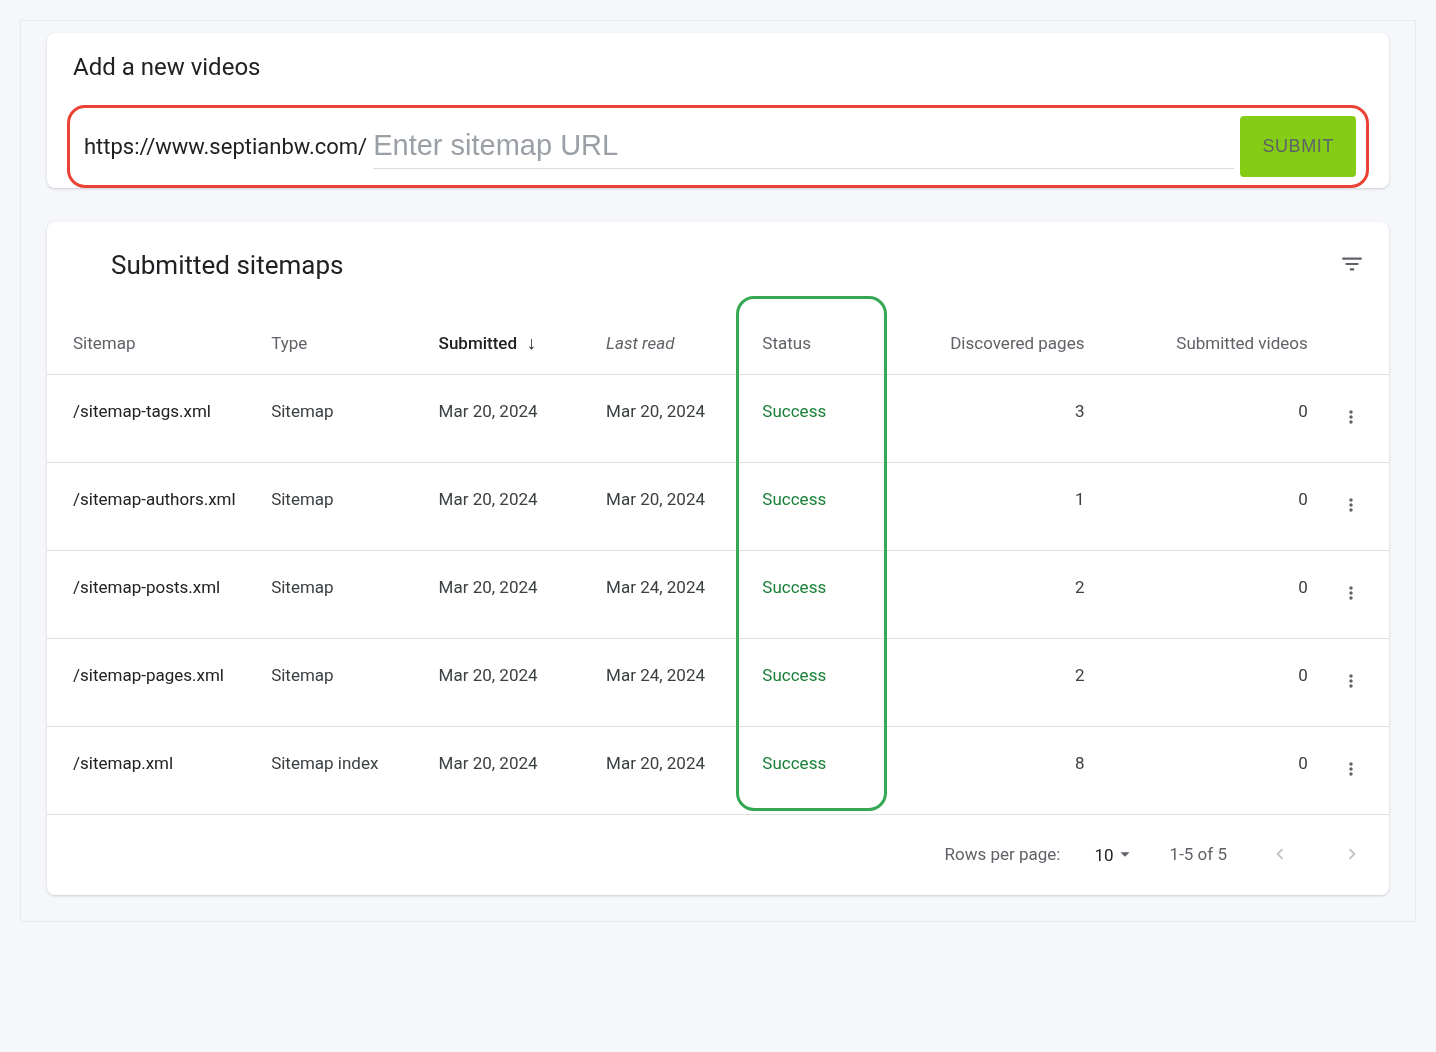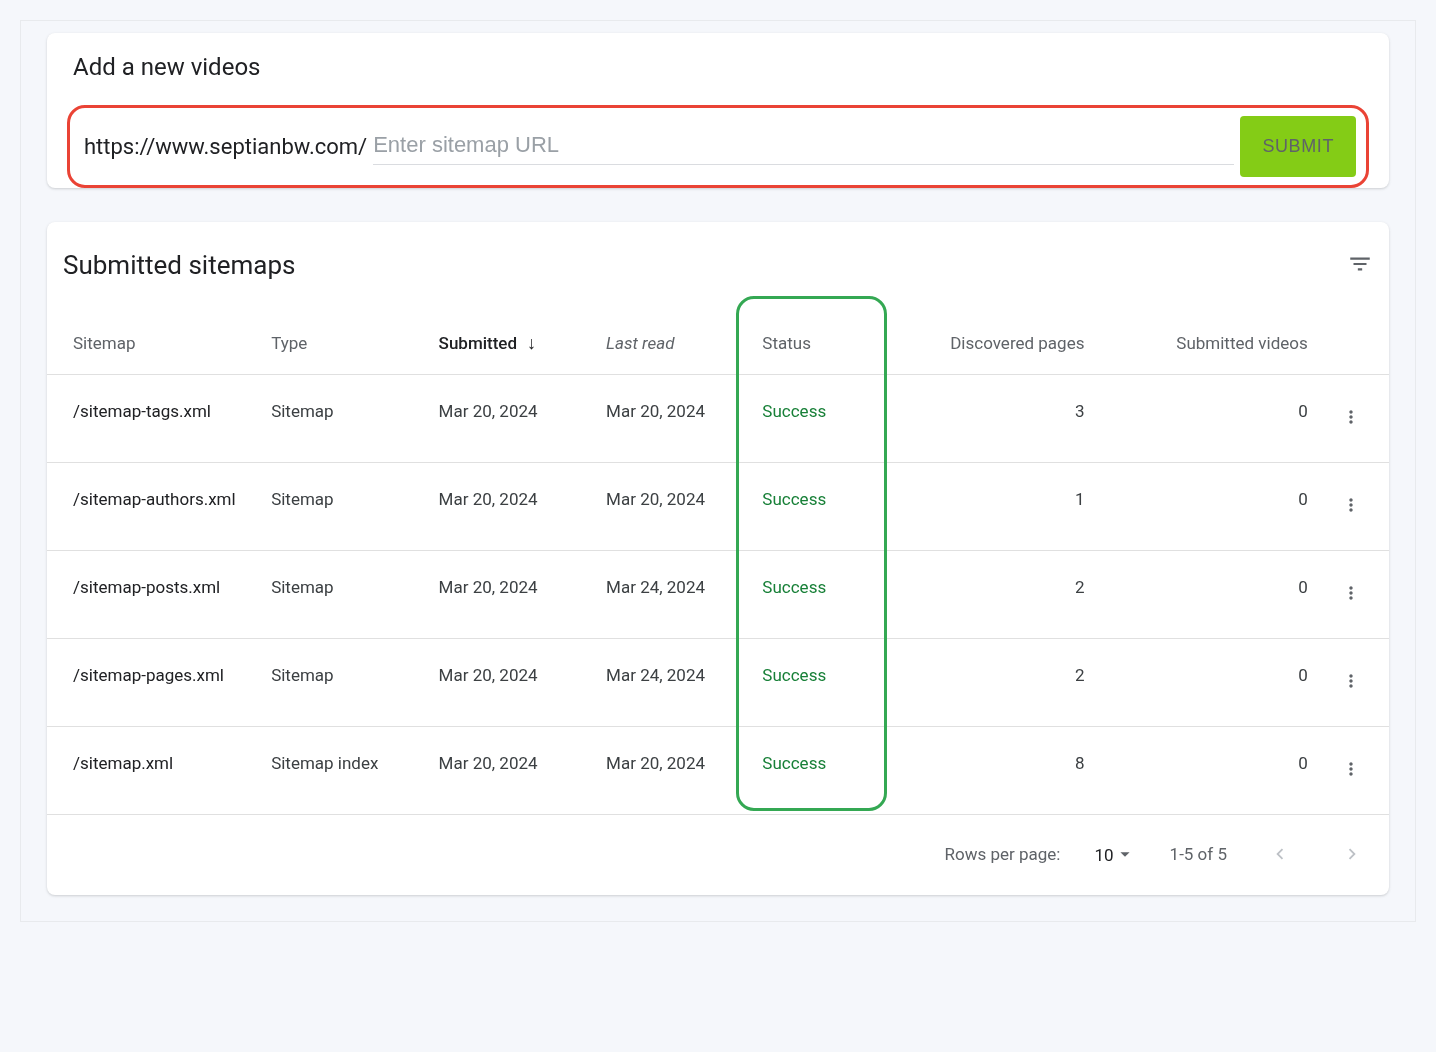--- a/index.html
+++ b/index.html
@@ -38,21 +38,21 @@
       display: flex;
       align-items: center;
       gap: 6px;
     }
     .prefix {
       font-size: 22px;
       color: #202124;
     }
     .url-input {
       flex: 1;
-      font-size: 22px;
+      font-size: 29px;
       border: none;
       border-bottom: 1px solid #dadce0;
       outline: none;
       padding: 4px 0 6px;
       color: #202124;
     }
     .url-input::placeholder { color: #9aa0a6; }
     .submit-btn {
       background: #84cc16;
       border: none;
@@ -68,21 +68,22 @@
       background: #fff;
       border-radius: 8px;
       box-shadow: 0 1px 3px rgba(60,64,67,.15), 0 1px 2px rgba(60,64,67,.08);
       overflow: visible;
       position: relative;
     }
     .card2-header {
       display: flex;
       justify-content: space-between;
       align-items: center;
-      padding: 28px 16px 22px;
+      padding: 28px 24px 22px;
+      margin-left: 40px;
     }
     .card2-title {
       font-size: 26px;
       font-weight: 400;
       color: #202124;
     }
     .filter-icon svg { width: 26px; height: 26px; fill: #5f6368; }
     table {
       width: 100%;
       border-collapse: collapse;

